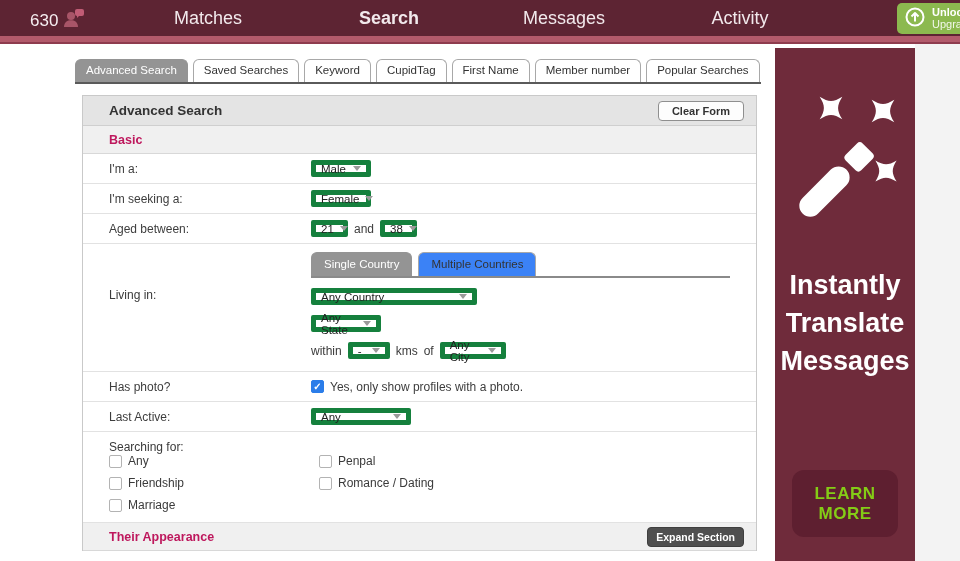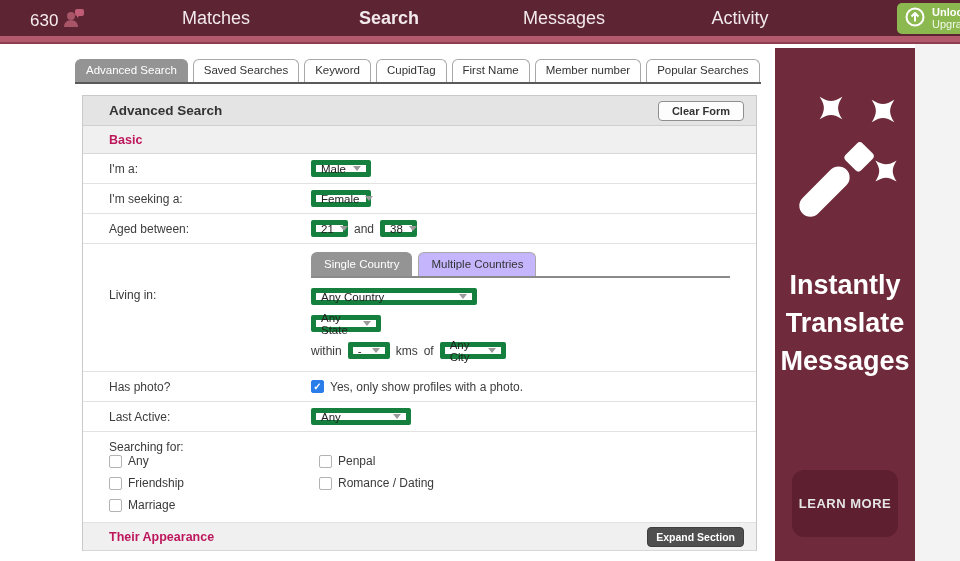--- a/index.html
+++ b/index.html
@@ -11,21 +11,21 @@
     overflow: hidden;
     color: #3a3a3a;
   }
 
   
   .topbar { position: absolute; top: 0; left: 0; width: 960px; height: 36px; background: #5d2433; }
   .topbar-stripe  { position: absolute; top: 36px; left: 0; width: 960px; height: 6px; background: #b25a6b; }
   .topbar-stripe2 { position: absolute; top: 42px; left: 0; width: 960px; height: 2px; background: #8e3c4e; }
   .brand { position: absolute; left: 30px; top: 7px; display: flex; align-items: center; gap: 4px; color: #f6eef1; font-size: 17px; }
   .nav-item { position: absolute; top: 8px; transform: translateX(-50%); color: #f2e9ec; font-size: 18px; cursor: pointer; white-space: nowrap; }
-  .nav-matches  { left: 216px; }
+  .nav-matches  { left: 208px; }
   .nav-search   { left: 389px; font-weight: bold; }
   .nav-messages { left: 564px; }
   .nav-activity { left: 740px; }
   .upgrade-btn { position: absolute; left: 897px; top: 3px; width: 95px; height: 31px; background: #8cb94f; border-radius: 5px; display: flex; align-items: center; padding-left: 7px; gap: 6px; cursor: pointer; }
   .upgrade-text { display: flex; flex-direction: column; line-height: 11.5px; white-space: nowrap; }
   .upgrade-text .l1 { color: #fff; font-weight: bold; font-size: 11px; }
   .upgrade-text .l2 { color: rgba(255,255,255,.88); font-size: 11px; }
 
   
   .search-tabs { position: absolute; left: 75px; top: 59px; display: flex; gap: 5px; }
@@ -55,36 +55,36 @@
   .cb.checked { background: #2b7de9; border-color: #2b7de9; }
   .cb.checked::after { content: "✓"; color: #fff; font-size: 10px; font-weight: bold; line-height: 1; }
 
   
   .living-row { display: flex; border-bottom: 1px solid #e2e2e2; padding: 0 0 12px 26px; }
   .living-label { width: 202px; flex-shrink: 0; padding-top: 44px; font-size: 12px; }
   .living-controls { flex: 1; }
   .country-tabs { display: flex; gap: 6px; padding-top: 8px; border-bottom: 2px solid #8a8a8a; margin-right: 26px; text-align: right; }
   .ctab { height: 24px; line-height: 22px; padding: 0 12px; border-radius: 6px 6px 0 0; font-size: 11.5px; cursor: pointer; white-space: nowrap; }
   .ctab.active { background: #949494; color: #fff; border: 1px solid #949494; border-bottom: none; }
-  .ctab.inactive { background: #c4b5fd; color: #333; border: 1px solid #a8a8a8; border-bottom: none; }
+  .ctab.inactive { background: #3b82f6; color: #333; border: 1px solid #a8a8a8; border-bottom: none; }
   .living-sub { margin-top: 10px; display: flex; align-items: center; gap: 6px; font-size: 12px; }
 
   
   .searching-row { display: flex; border-bottom: 1px solid #e2e2e2; padding: 8px 0 10px 26px; font-size: 12px; flex-direction: column; }
   .cb-cols { flex: 1; display: flex; }
   .cb-col { display: flex; flex-direction: column; gap: 8px; }
   .cb-col.first { width: 210px; }
   .cb-item { display: flex; align-items: center; gap: 6px; cursor: pointer; }
 
   
   .right-gutter { position: absolute; left: 915px; top: 44px; width: 45px; height: 517px; background: #f3f3f3; }
   .ad-banner { position: absolute; left: 775px; top: 48px; width: 140px; height: 513px; background: #6f2b3b; }
   .ad-icon { position: absolute; left: 0; top: 28px; width: 140px; text-align: center; }
   .ad-headline { position: absolute; left: 0; top: 218px; width: 140px; text-align: center; color: #fff; font-weight: bold; font-size: 27px; line-height: 38px; }
-  .ad-cta { position: absolute; left: 17px; top: 422px; width: 106px; height: 67px; background: #5e1f30; border: none; border-radius: 12px; color: #e5e5e5; font-weight: bold; font-size: 13px; letter-spacing: .5px; cursor: pointer; font-family: inherit; }
+  .ad-cta { position: absolute; left: 17px; top: 422px; width: 106px; height: 67px; background: #5e1f30; border: none; border-radius: 12px; color: #84cc16; font-weight: bold; font-size: 17px; letter-spacing: .5px; cursor: pointer; font-family: inherit; }
 </style>
 </head>
 <body>
 
 <div class="topbar">
   <div class="brand">
     <span>630</span>
     <span>
       <svg width="24" height="22" viewBox="0 0 24 22">
         <circle cx="9" cy="9" r="4" fill="#a85568"></circle>

